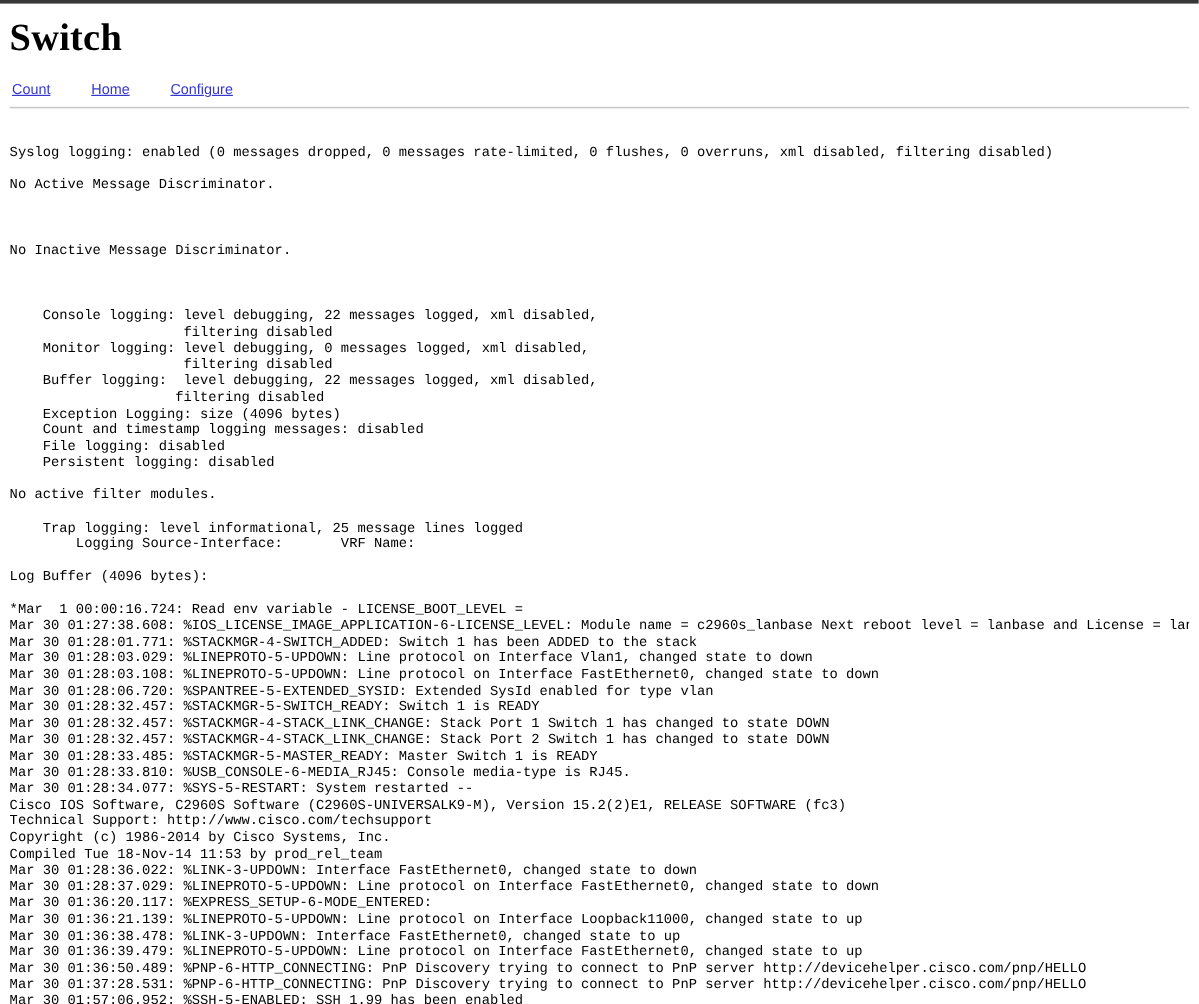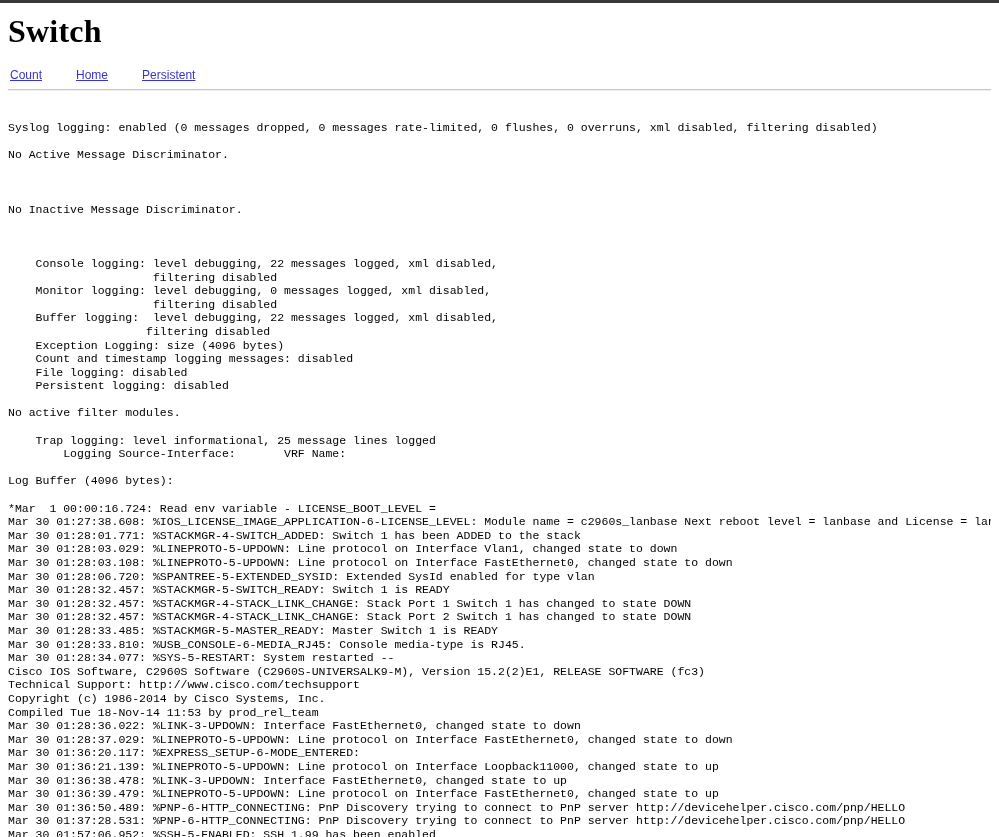--- a/index.html
+++ b/index.html
@@ -75,20 +75,20 @@
 </head>
 <body>
 
 <div class="top-chrome-edge"></div>
 
 <div class="page">
 
   <h1 class="page-title">Switch</h1>
 
   <div class="nav-bar">
-    <a class="nav-link" href="#">Count</a><a class="nav-link" href="#">Home</a><a class="nav-link" href="#">Persistent</a>
+    <a class="nav-link" href="#">Count</a><a class="nav-link" href="#">Home</a><a class="nav-link" href="#">Configure</a>
   </div>
 
   <hr class="divider">
 
   <pre class="console-output"><span class="out-line">Syslog logging: enabled (0 messages dropped, 0 messages rate-limited, 0 flushes, 0 overruns, xml disabled, filtering disabled)</span><span class="blank"></span><span class="out-line">No Active Message Discriminator.</span><span class="blank"></span><span class="blank"></span><span class="blank"></span><span class="out-line">No Inactive Message Discriminator.</span><span class="blank"></span><span class="blank"></span><span class="blank"></span><span class="out-line">    Console logging: level debugging, 22 messages logged, xml disabled,</span><span class="out-line">                     filtering disabled</span><span class="out-line">    Monitor logging: level debugging, 0 messages logged, xml disabled,</span><span class="out-line">                     filtering disabled</span><span class="out-line">    Buffer logging:  level debugging, 22 messages logged, xml disabled,</span><span class="out-line">                    filtering disabled</span><span class="out-line">    Exception Logging: size (4096 bytes)</span><span class="out-line">    Count and timestamp logging messages: disabled</span><span class="out-line">    File logging: disabled</span><span class="out-line">    Persistent logging: disabled</span><span class="blank"></span><span class="out-line">No active filter modules.</span><span class="blank"></span><span class="out-line">    Trap logging: level informational, 25 message lines logged</span><span class="out-line">        Logging Source-Interface:       VRF Name:</span><span class="blank"></span><span class="out-line">Log Buffer (4096 bytes):</span><span class="blank"></span><span id="log-lines-container"><span class="out-line">*Mar  1 00:00:16.724: Read env variable - LICENSE_BOOT_LEVEL =</span><span class="out-line">Mar 30 01:27:38.608: %IOS_LICENSE_IMAGE_APPLICATION-6-LICENSE_LEVEL: Module name = c2960s_lanbase Next reboot level = lanbase and License = lanbase</span><span class="out-line">Mar 30 01:28:01.771: %STACKMGR-4-SWITCH_ADDED: Switch 1 has been ADDED to the stack</span><span class="out-line">Mar 30 01:28:03.029: %LINEPROTO-5-UPDOWN: Line protocol on Interface Vlan1, changed state to down</span><span class="out-line">Mar 30 01:28:03.108: %LINEPROTO-5-UPDOWN: Line protocol on Interface FastEthernet0, changed state to down</span><span class="out-line">Mar 30 01:28:06.720: %SPANTREE-5-EXTENDED_SYSID: Extended SysId enabled for type vlan</span><span class="out-line">Mar 30 01:28:32.457: %STACKMGR-5-SWITCH_READY: Switch 1 is READY</span><span class="out-line">Mar 30 01:28:32.457: %STACKMGR-4-STACK_LINK_CHANGE: Stack Port 1 Switch 1 has changed to state DOWN</span><span class="out-line">Mar 30 01:28:32.457: %STACKMGR-4-STACK_LINK_CHANGE: Stack Port 2 Switch 1 has changed to state DOWN</span><span class="out-line">Mar 30 01:28:33.485: %STACKMGR-5-MASTER_READY: Master Switch 1 is READY</span><span class="out-line">Mar 30 01:28:33.810: %USB_CONSOLE-6-MEDIA_RJ45: Console media-type is RJ45.</span><span class="out-line">Mar 30 01:28:34.077: %SYS-5-RESTART: System restarted --</span><span class="out-line">Cisco IOS Software, C2960S Software (C2960S-UNIVERSALK9-M), Version 15.2(2)E1, RELEASE SOFTWARE (fc3)</span><span class="out-line">Technical Support: http://www.cisco.com/techsupport</span><span class="out-line">Copyright (c) 1986-2014 by Cisco Systems, Inc.</span><span class="out-line">Compiled Tue 18-Nov-14 11:53 by prod_rel_team</span><span class="out-line">Mar 30 01:28:36.022: %LINK-3-UPDOWN: Interface FastEthernet0, changed state to down</span><span class="out-line">Mar 30 01:28:37.029: %LINEPROTO-5-UPDOWN: Line protocol on Interface FastEthernet0, changed state to down</span><span class="out-line">Mar 30 01:36:20.117: %EXPRESS_SETUP-6-MODE_ENTERED:</span><span class="out-line">Mar 30 01:36:21.139: %LINEPROTO-5-UPDOWN: Line protocol on Interface Loopback11000, changed state to up</span><span class="out-line">Mar 30 01:36:38.478: %LINK-3-UPDOWN: Interface FastEthernet0, changed state to up</span><span class="out-line">Mar 30 01:36:39.479: %LINEPROTO-5-UPDOWN: Line protocol on Interface FastEthernet0, changed state to up</span><span class="out-line">Mar 30 01:36:50.489: %PNP-6-HTTP_CONNECTING: PnP Discovery trying to connect to PnP server http://devicehelper.cisco.com/pnp/HELLO</span><span class="out-line">Mar 30 01:37:28.531: %PNP-6-HTTP_CONNECTING: PnP Discovery trying to connect to PnP server http://devicehelper.cisco.com/pnp/HELLO</span><span class="out-line">Mar 30 01:57:06.952: %SSH-5-ENABLED: SSH 1.99 has been enabled</span></span></pre>
 
 </div>
 
 </body></html>

